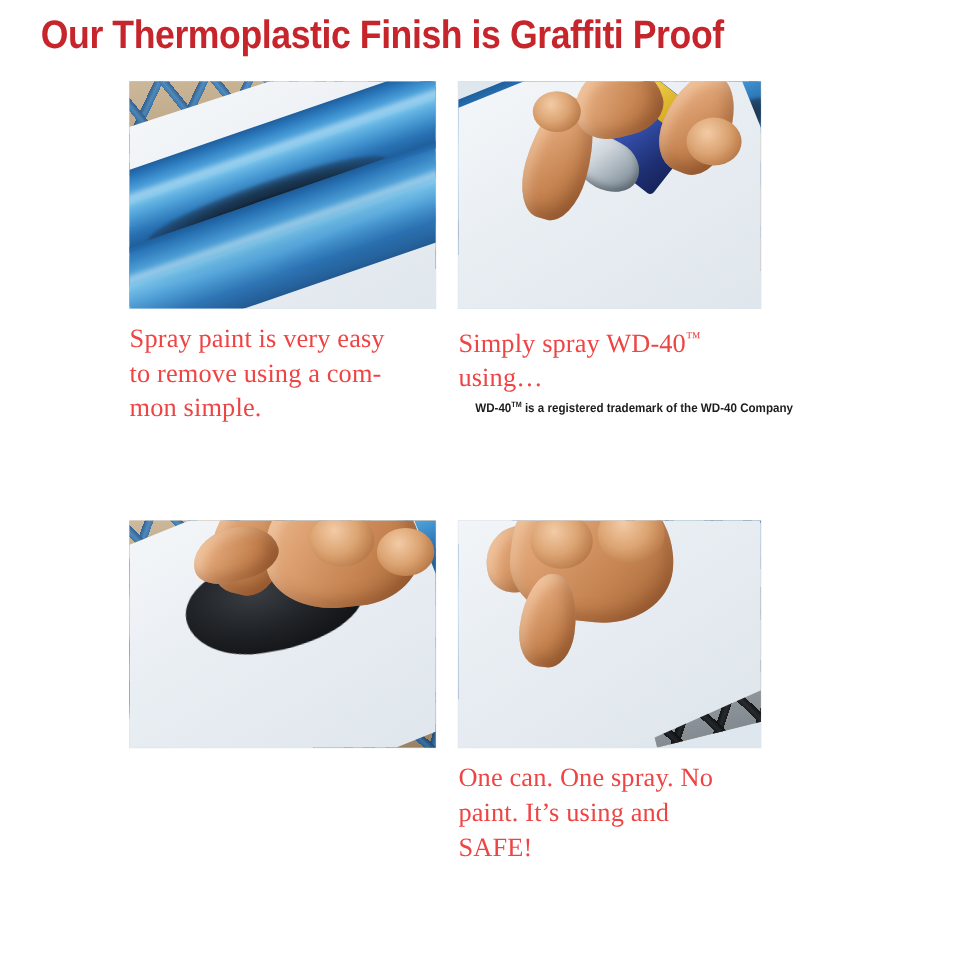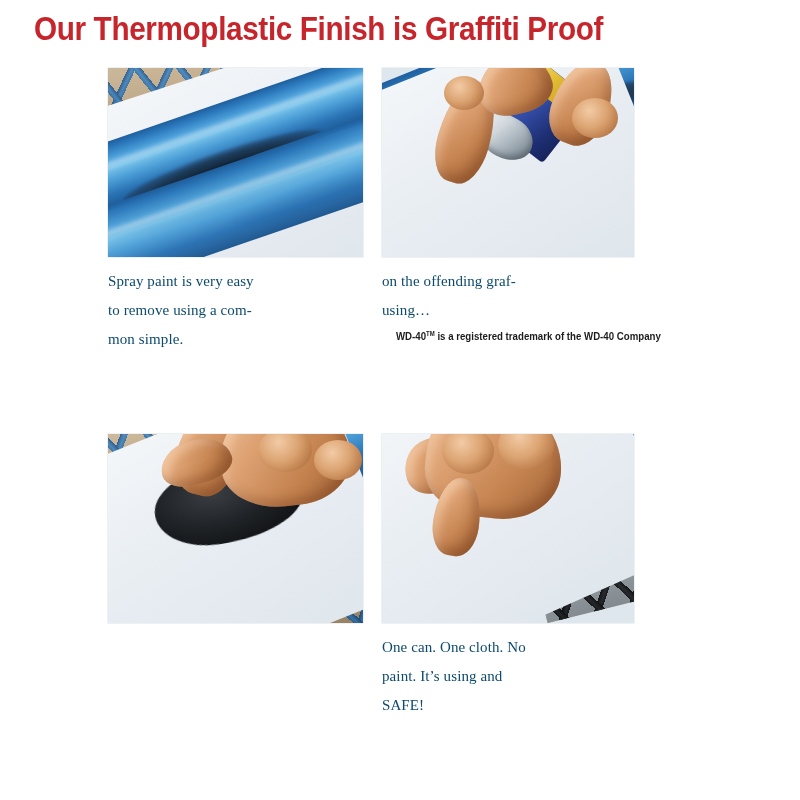--- a/index.html
+++ b/index.html
@@ -185,23 +185,23 @@
   .blurmask {
     position: absolute; inset: 0;
     backdrop-filter: blur(0.4px);
     pointer-events: none;
   }
 
   
   .caption {
     margin-top: 10px;
     width: 258px;
-    color: #0c4a6e;
+    color: #ef4444;
     font-family: "Liberation Serif", serif;
-    font-size: 15px;
+    font-size: 22px;
     line-height: 29px;
     letter-spacing: 0.1px;
   }
   .caption .ln { display: block; white-space: nowrap; }
   .caption sup {
     font-size: 0.56em;
     vertical-align: super;
     letter-spacing: 0;
   }
   .trademark {
@@ -278,21 +278,21 @@
           <div class="finger" style="left:58px; top:12px; width:52px; height:104px; transform:rotate(16deg);"></div>
           <div class="finger" style="left:96px; top:-12px; width:74px; height:58px; transform:rotate(-14deg);"></div>
           <div class="finger" style="left:172px; top:-8px; width:56px; height:86px; transform:rotate(22deg);"></div>
           <div class="knuckle" style="left:62px; top:8px; width:40px; height:34px;"></div>
           <div class="knuckle" style="left:190px; top:30px; width:46px; height:40px;"></div>
         </div>
       </div>
       <div class="blurmask"></div>
     </div>
     <div class="caption">
-      <span class="ln">on the offending graf-</span>
+      <span class="ln"><span>Simply spray WD-40</span><sup>™</sup></span>
       <span class="ln">using…</span>
     </div>
     <div class="trademark"><span>WD-40</span><sup>TM</sup><span> is a registered trademark of the WD-40 Company</span></div>
   </div>
 
   <div class="panel col-left row-bottom">
     <div class="photo">
       <div class="layer">
         <div class="mesh" style="left:-20px; top:-46px; width:320px; height:200px; transform:rotate(-12deg);">
           <div class="mesh-shade"></div>
@@ -335,19 +335,19 @@
           <div class="finger" style="left:22px; top:4px; width:62px; height:54px; transform:rotate(-18deg);"></div>
           <div class="finger" style="left:44px; top:-34px; width:136px; height:118px; transform:rotate(6deg); border-radius:44% 52% 46% 44% / 52% 60% 44% 40%;"></div>
           <div class="finger" style="left:52px; top:44px; width:46px; height:78px; transform:rotate(8deg);"></div>
           <div class="knuckle" style="left:60px; top:-6px; width:52px; height:46px;"></div>
           <div class="knuckle" style="left:116px; top:-14px; width:56px; height:50px;"></div>
         </div>
       </div>
       <div class="blurmask"></div>
     </div>
     <div class="caption">
-      <span class="ln">One can. One cloth. No</span>
+      <span class="ln">One can. One spray. No</span>
       <span class="ln">paint. It’s using and</span>
       <span class="ln">SAFE!</span>
     </div>
   </div>
 
 </div>
 
 </body></html>

